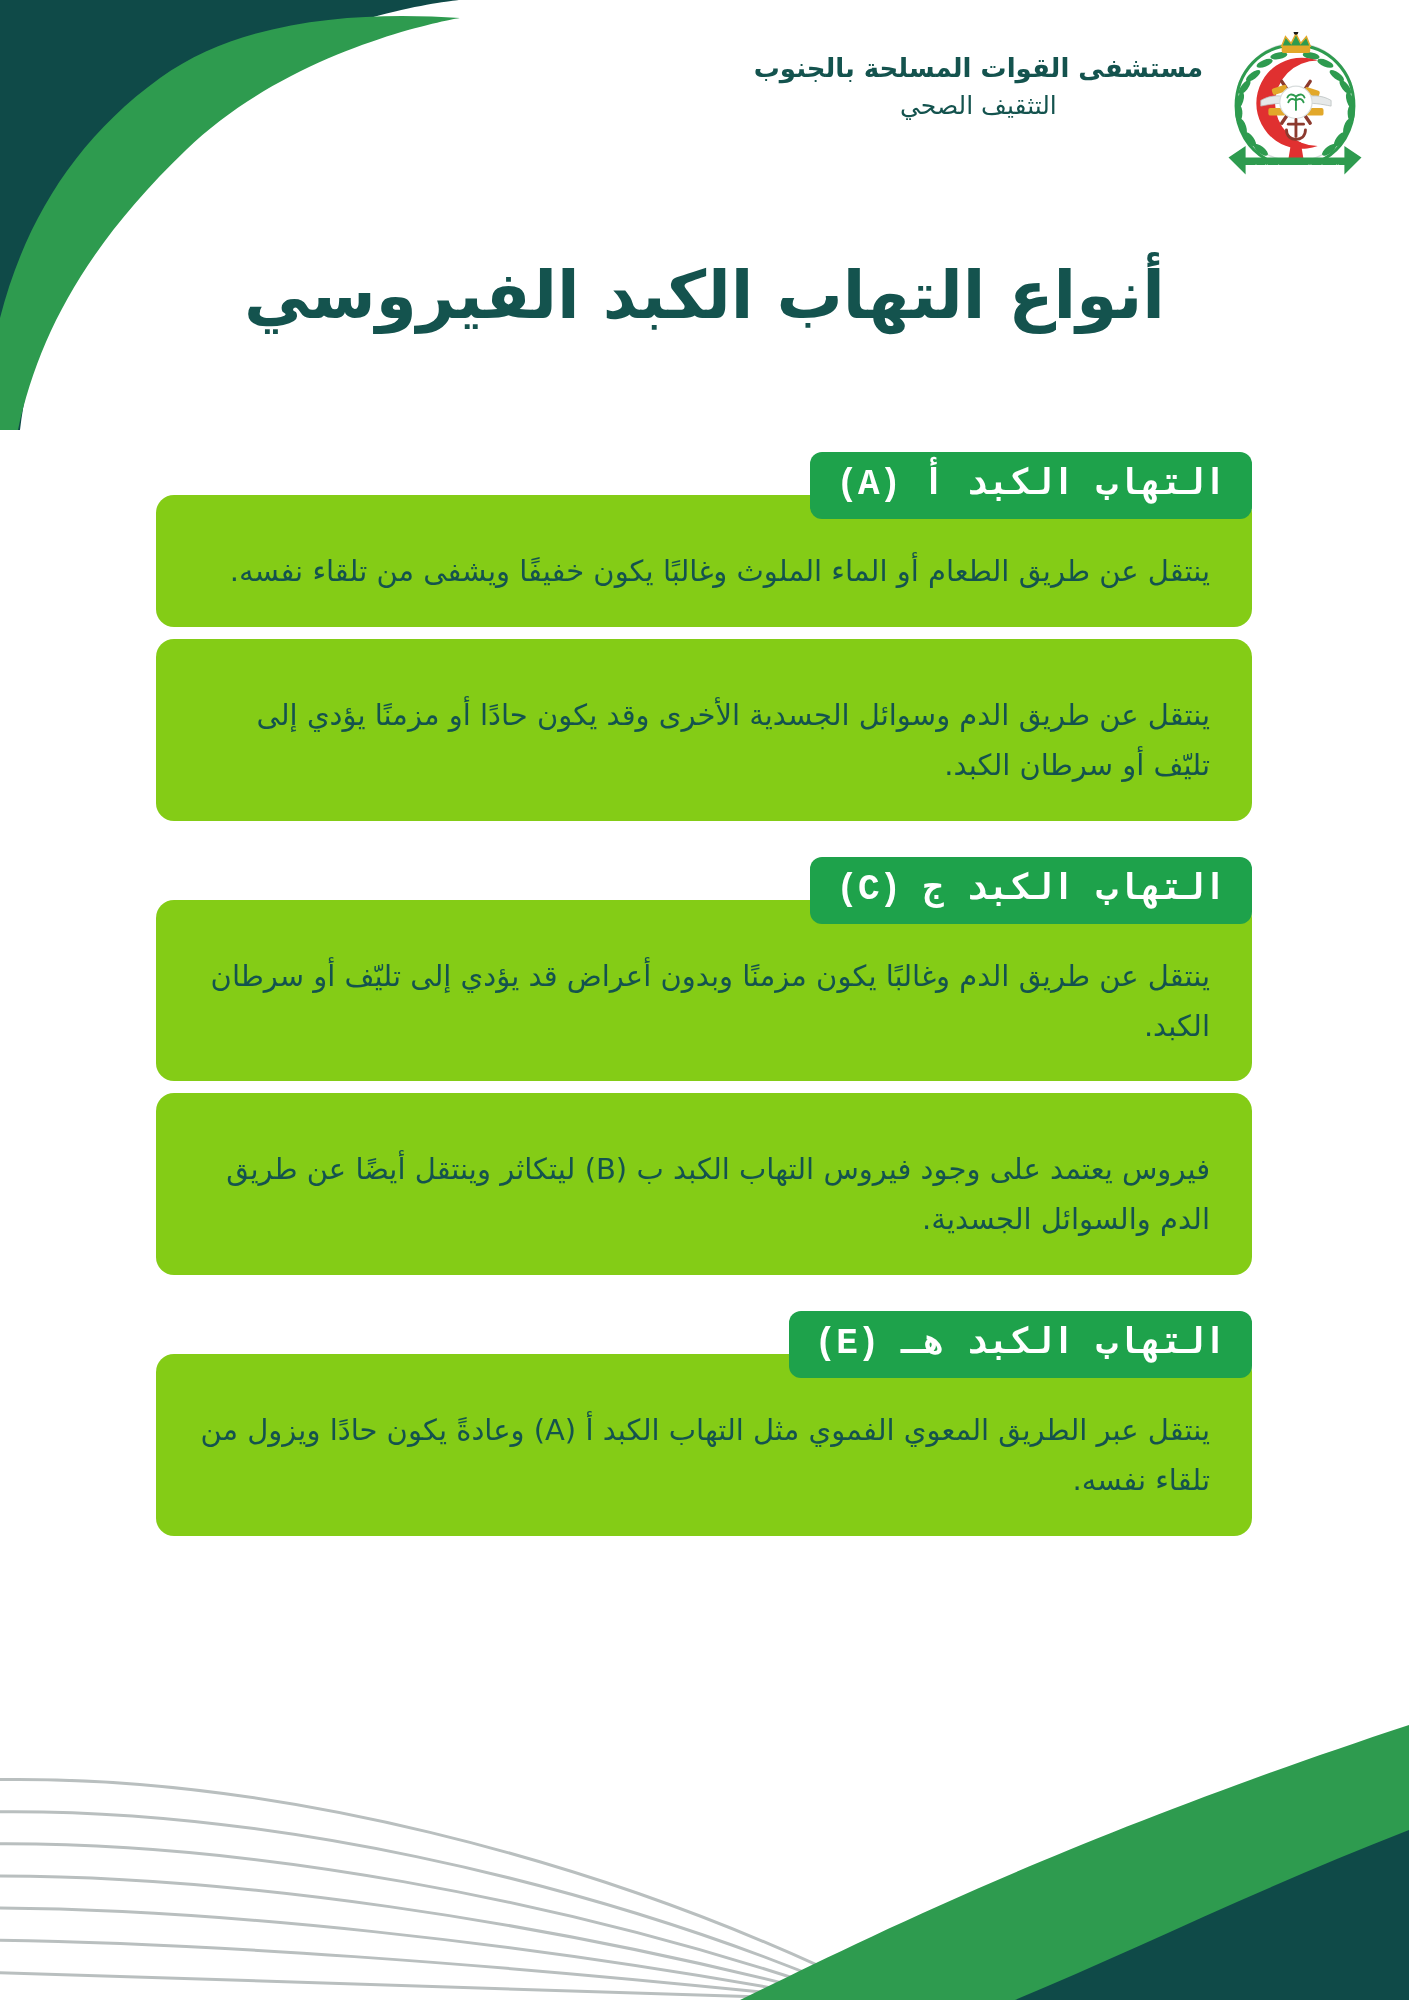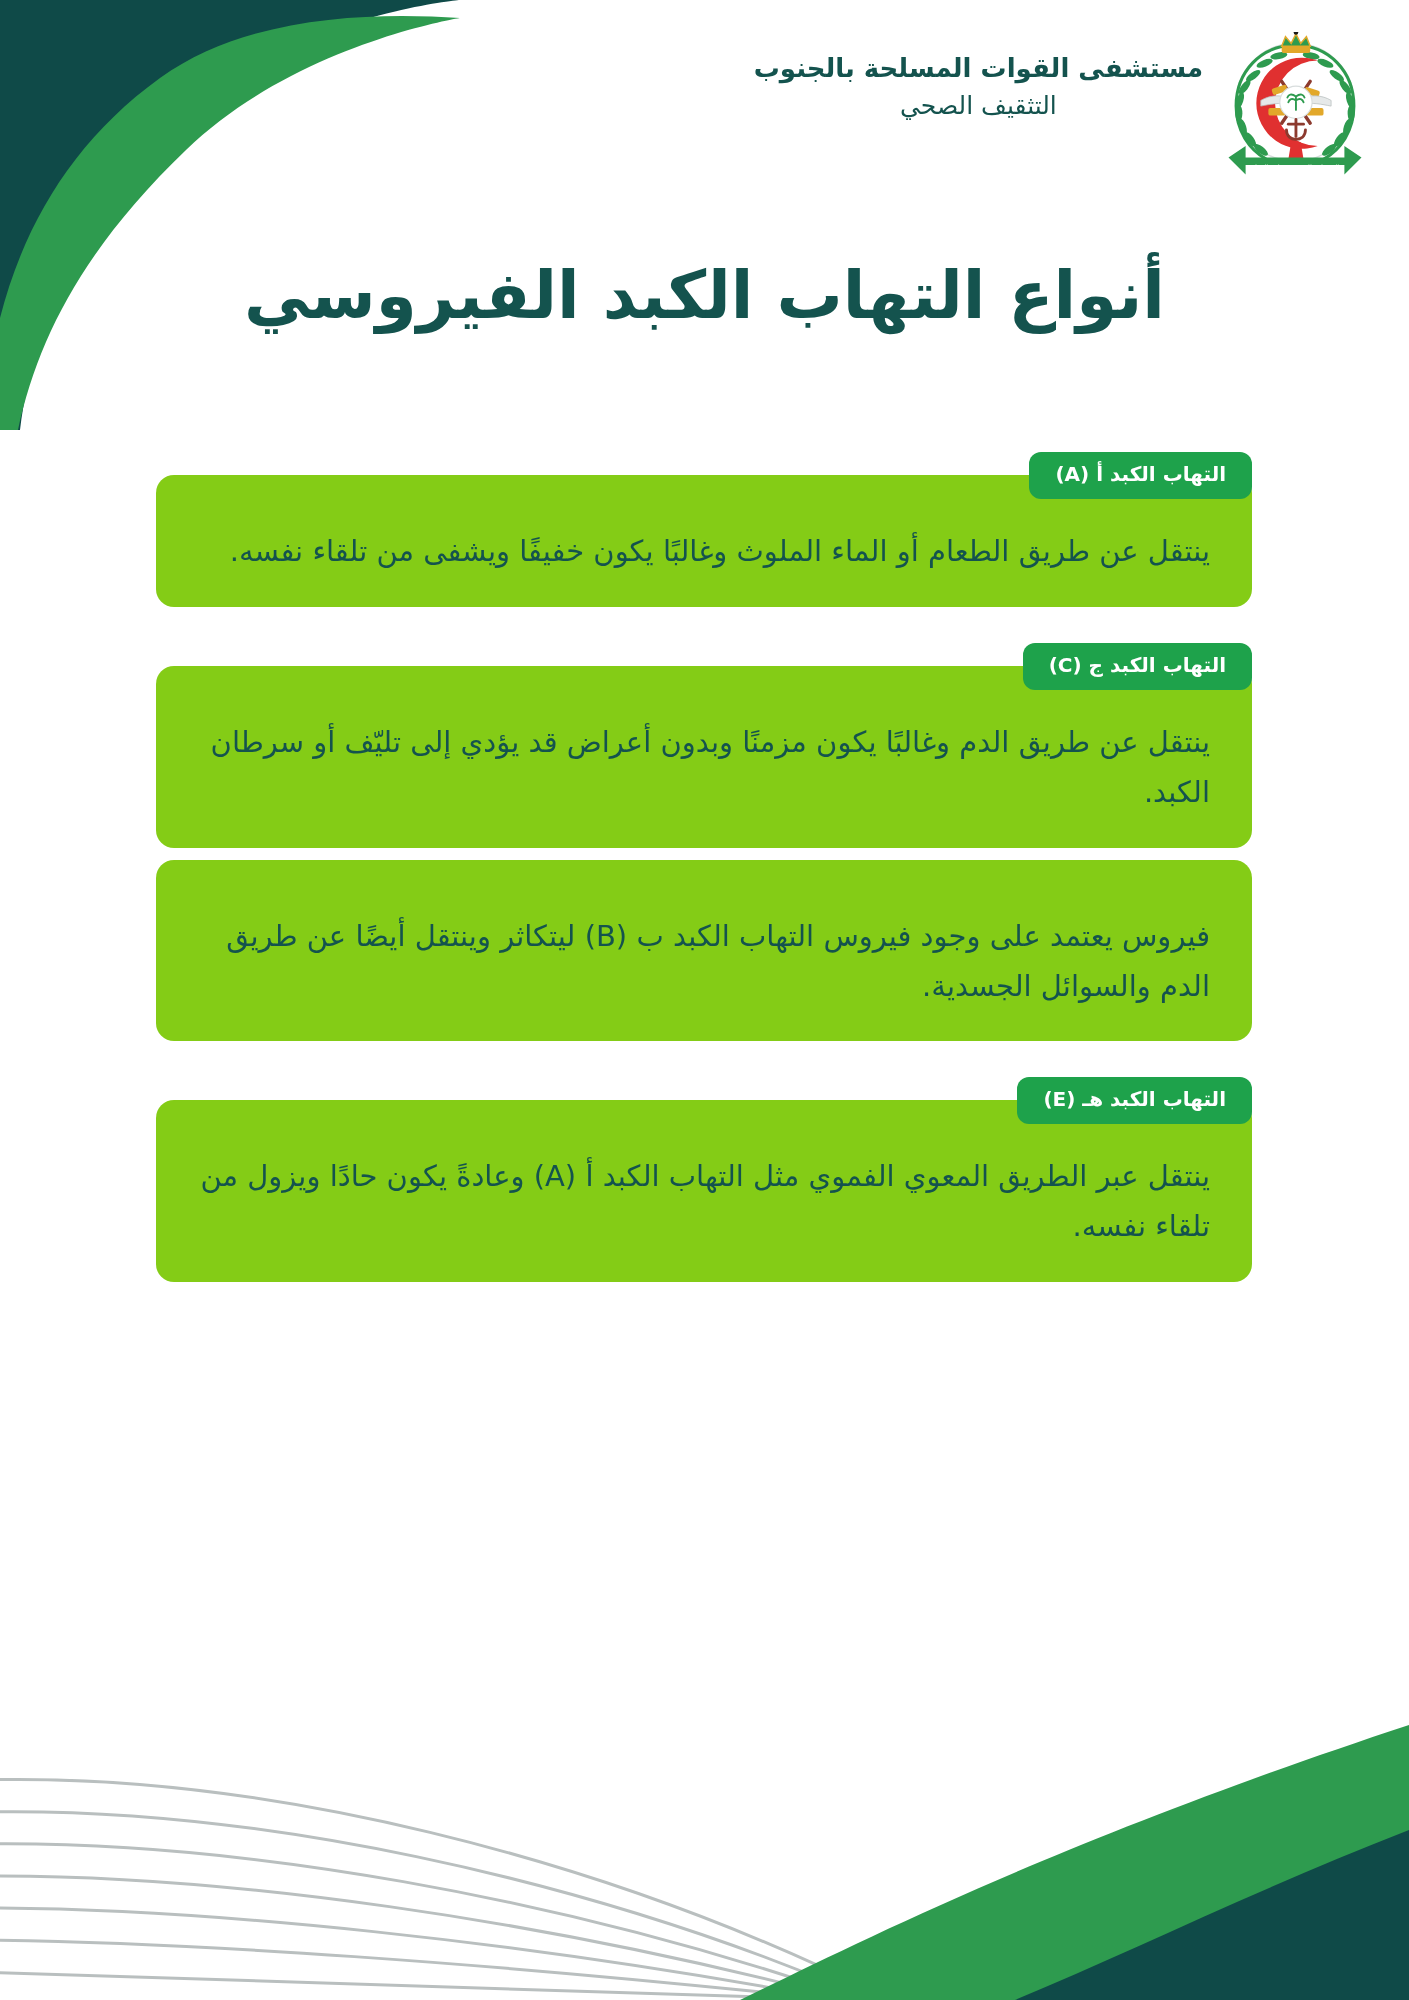--- a/index.html
+++ b/index.html
@@ -89,27 +89,28 @@
   .card-block {
     position: relative;
     margin-bottom: 36px;
   }
   .card-badge {
     position: relative;
     z-index: 2;
     display: inline-block;
     background: #1EA24B;
     color: #ffffff;
-    font-size: 20px;
+    font-size: 36px;
     font-weight: bold;
     border-radius: 12px;
     padding: 10px 26px 12px 26px;
     margin-right: 0;
     line-height: 1.25;
     white-space: nowrap;
+    font-family: Liberation Mono, monospace;
   }
   .badge-row {
     text-align: right;
     margin-left: 30px;
   }
   .card-body {
     position: relative;
     margin-top: -24px;
     background: #84cc16;
     border-radius: 18px;
@@ -214,20 +215,21 @@
   <div class="cards">
 
     <div class="card-block">
       <div class="badge-row">
         <span class="card-badge">التهاب الكبد أ (A)</span>
       </div>
       <div class="card-body">ينتقل عن طريق الطعام أو الماء الملوث وغالبًا يكون خفيفًا ويشفى من تلقاء نفسه.</div>
     </div>
 
     <div class="card-block">
+      <div class="card-body">ينتقل عن طريق الدم وسوائل الجسدية الأخرى وقد يكون حادًا أو مزمنًا يؤدي إلى تليّف أو سرطان الكبد.</div>
     </div>
 
     <div class="card-block">
       <div class="badge-row">
         <span class="card-badge">التهاب الكبد ج (C)</span>
       </div>
       <div class="card-body">ينتقل عن طريق الدم وغالبًا يكون مزمنًا وبدون أعراض قد يؤدي إلى تليّف أو سرطان الكبد.</div>
     </div>
 
     <div class="card-block">

